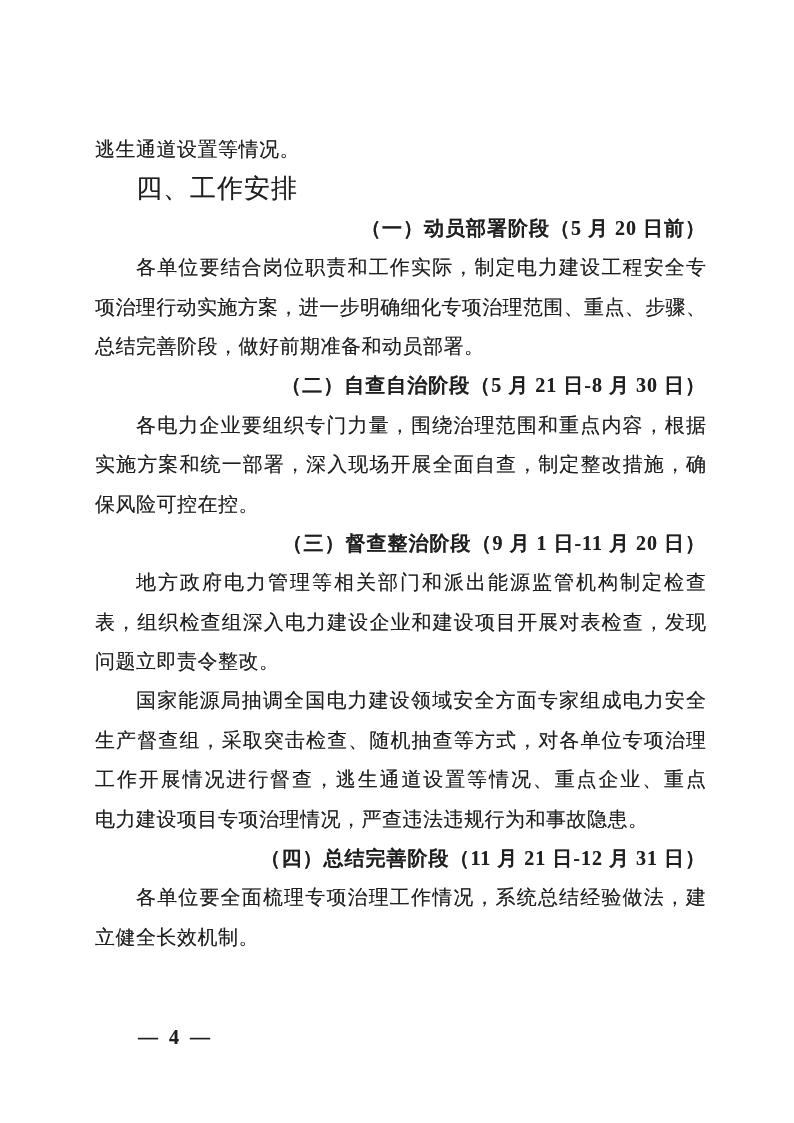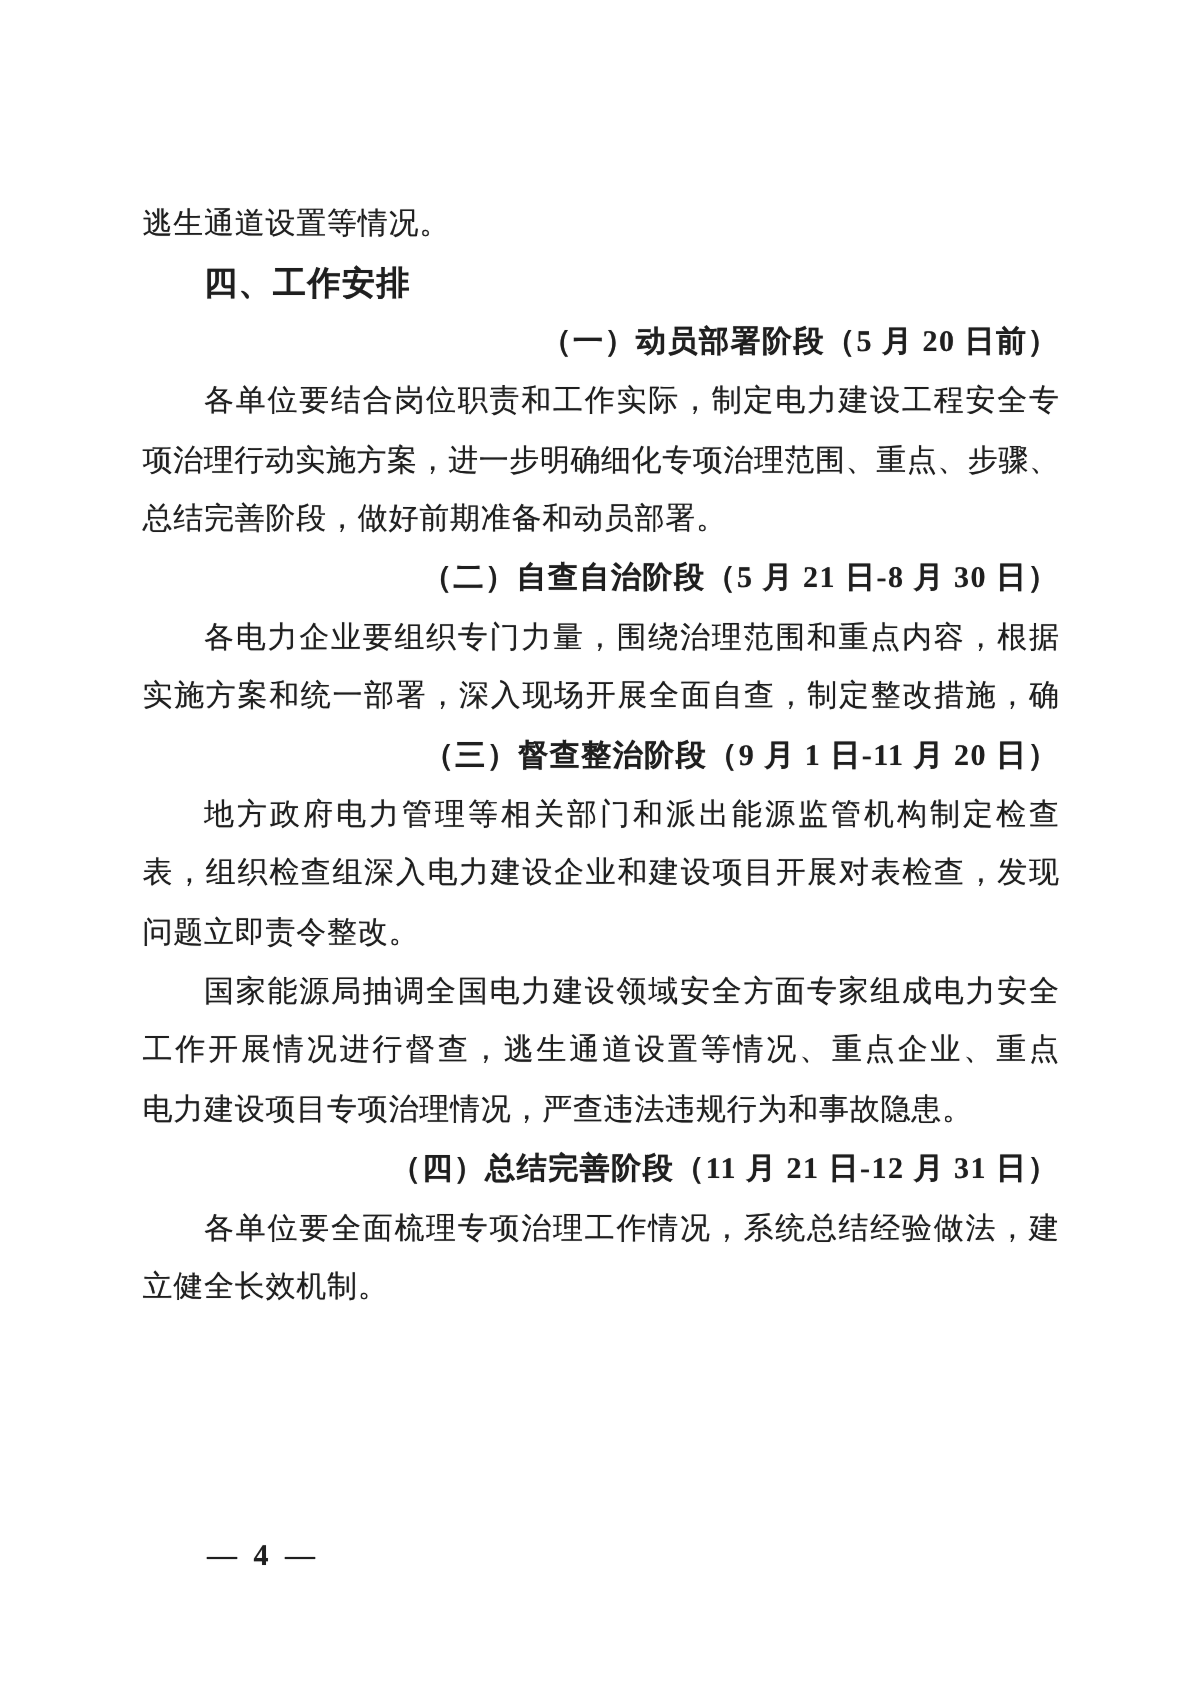--- a/index.html
+++ b/index.html
@@ -35,22 +35,22 @@
     white-space: normal;
     letter-spacing: 0;
     text-align: justify;
     text-align-last: justify;
   }
   
   .indent { text-indent: 41px; }
   
   .h1 {
     font-family: "Liberation Sans", "DejaVu Sans", sans-serif;
-    font-weight: bold;
-    font-size: 22px;
+    font-weight: normal;
+    font-size: 26px;
     letter-spacing: 1px;
   }
   
   .h2 {
     font-weight: bold;
     letter-spacing: 1px;
     text-align: right;
   }
   .page-number {
     position: absolute;
@@ -70,25 +70,27 @@
   <div class="text-block">
     <div class="line">逃生通道设置等情况。</div>
     <div class="line h1 indent">四、工作安排</div>
     <div class="line h2 indent">（一）动员部署阶段（5 月 20 日前）</div>
     <div class="line justify indent">各单位要结合岗位职责和工作实际，制定电力建设工程安全专</div>
     <div class="line justify">项治理行动实施方案，进一步明确细化专项治理范围、重点、步骤、</div>
     <div class="line">总结完善阶段，做好前期准备和动员部署。</div>
     <div class="line h2 indent">（二）自查自治阶段（5 月 21 日-8 月 30 日）</div>
     <div class="line justify indent">各电力企业要组织专门力量，围绕治理范围和重点内容，根据</div>
     <div class="line justify">实施方案和统一部署，深入现场开展全面自查，制定整改措施，确</div>
+    <div class="line">保风险可控在控。</div>
     <div class="line h2 indent">（三）督查整治阶段（9 月 1 日-11 月 20 日）</div>
     <div class="line justify indent">地方政府电力管理等相关部门和派出能源监管机构制定检查</div>
     <div class="line justify">表，组织检查组深入电力建设企业和建设项目开展对表检查，发现</div>
     <div class="line">问题立即责令整改。</div>
     <div class="line justify indent">国家能源局抽调全国电力建设领域安全方面专家组成电力安全</div>
+    <div class="line justify">生产督查组，采取突击检查、随机抽查等方式，对各单位专项治理</div>
     <div class="line justify">工作开展情况进行督查，逃生通道设置等情况、重点企业、重点</div>
     <div class="line">电力建设项目专项治理情况，严查违法违规行为和事故隐患。</div>
     <div class="line h2 indent">（四）总结完善阶段（11 月 21 日-12 月 31 日）</div>
     <div class="line justify indent">各单位要全面梳理专项治理工作情况，系统总结经验做法，建</div>
     <div class="line">立健全长效机制。</div>
   </div>
   <div class="page-number">— 4 —</div>
 </div>
 
 </body></html>

